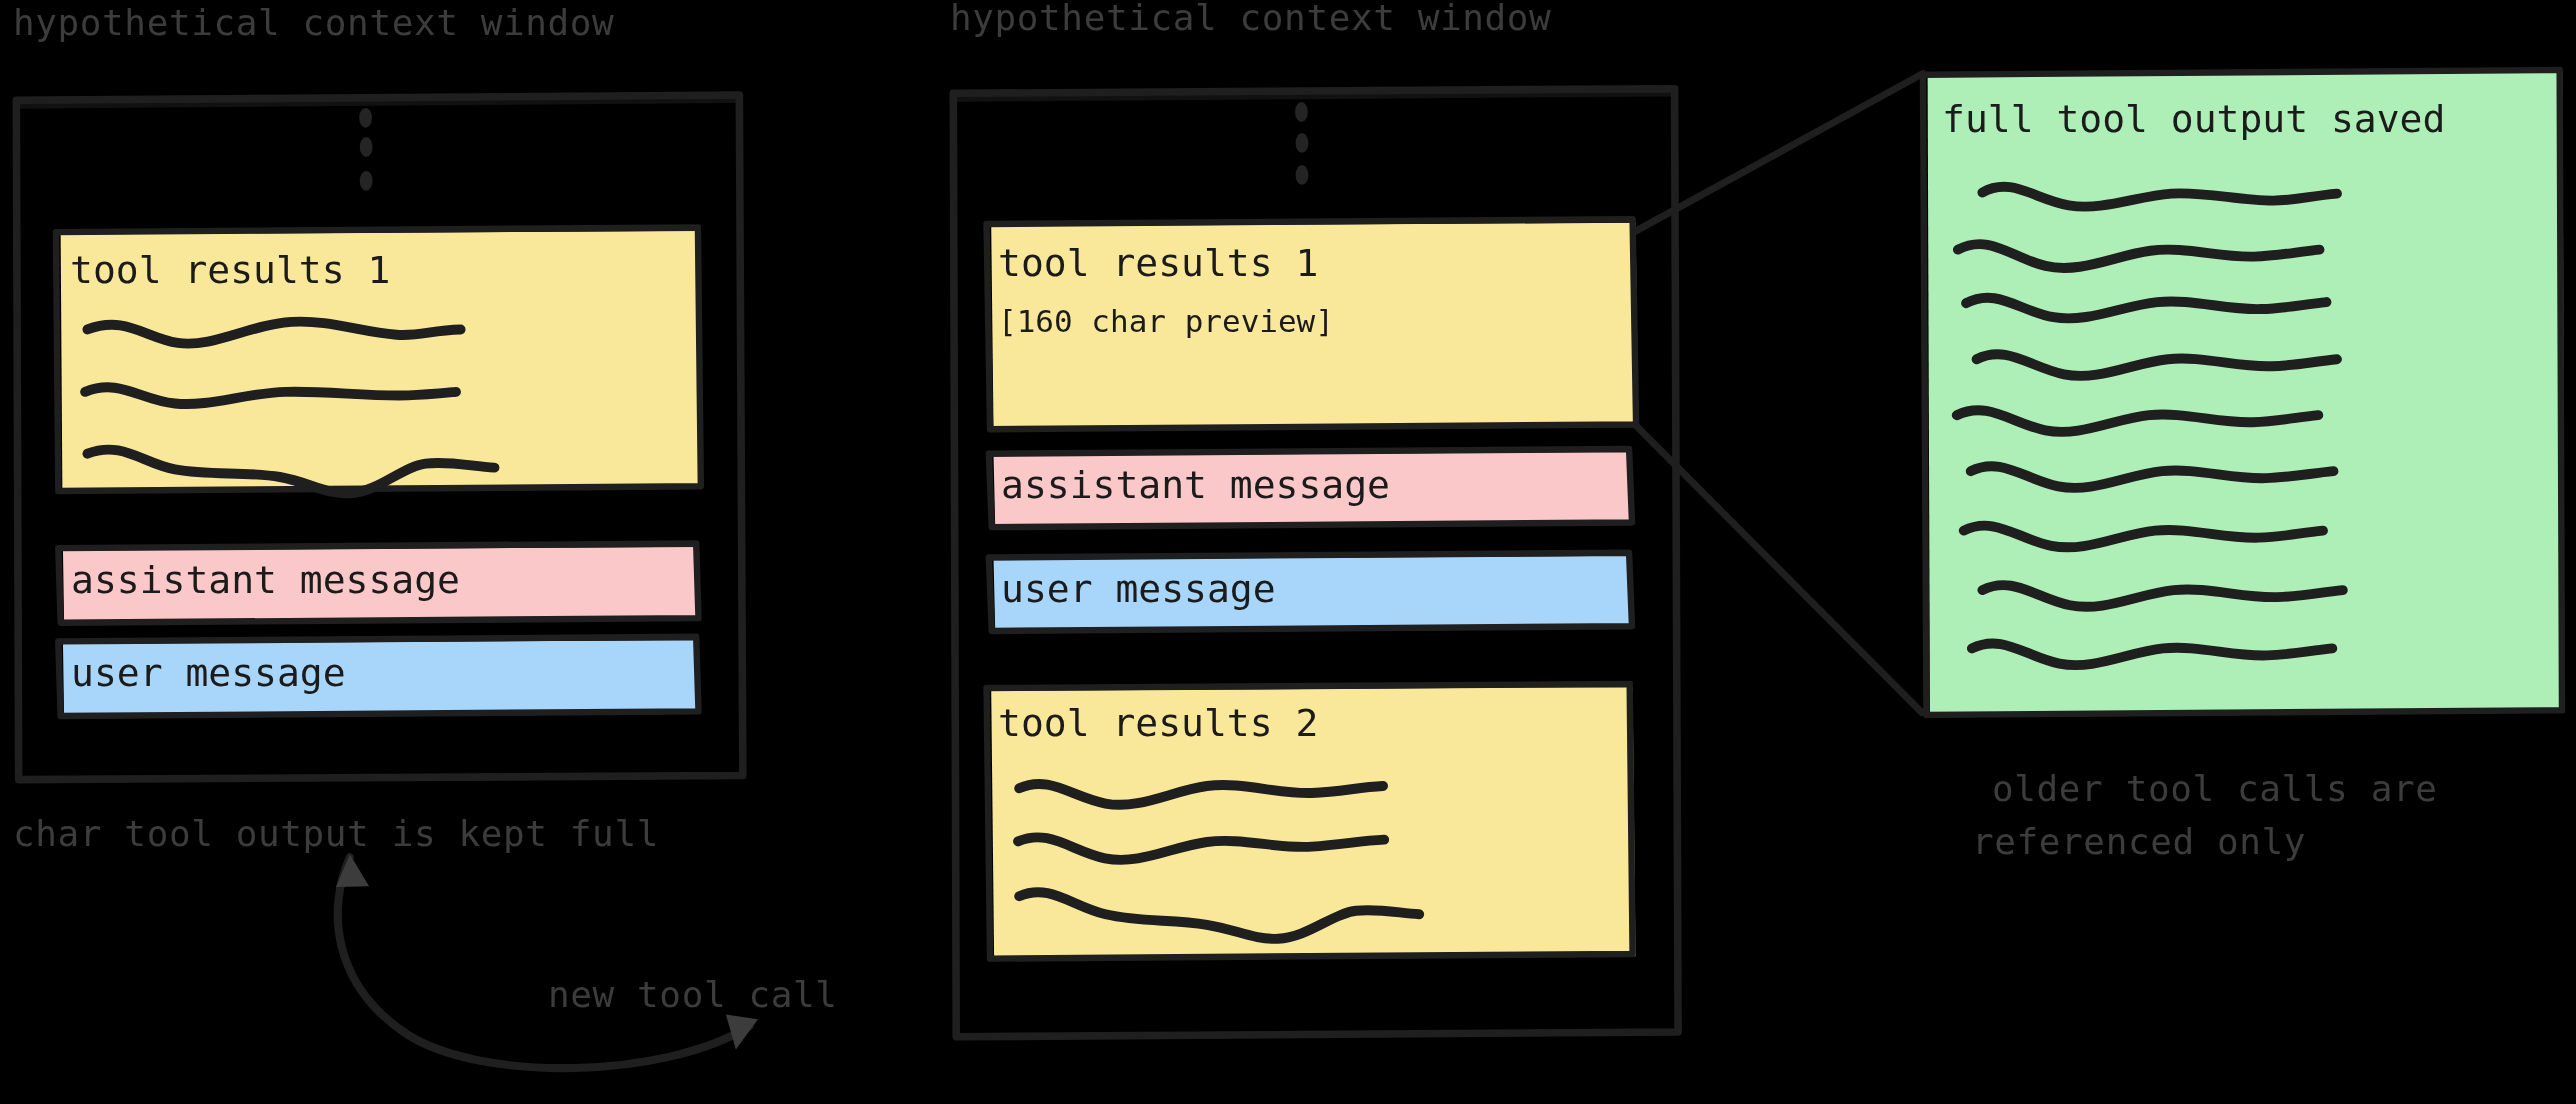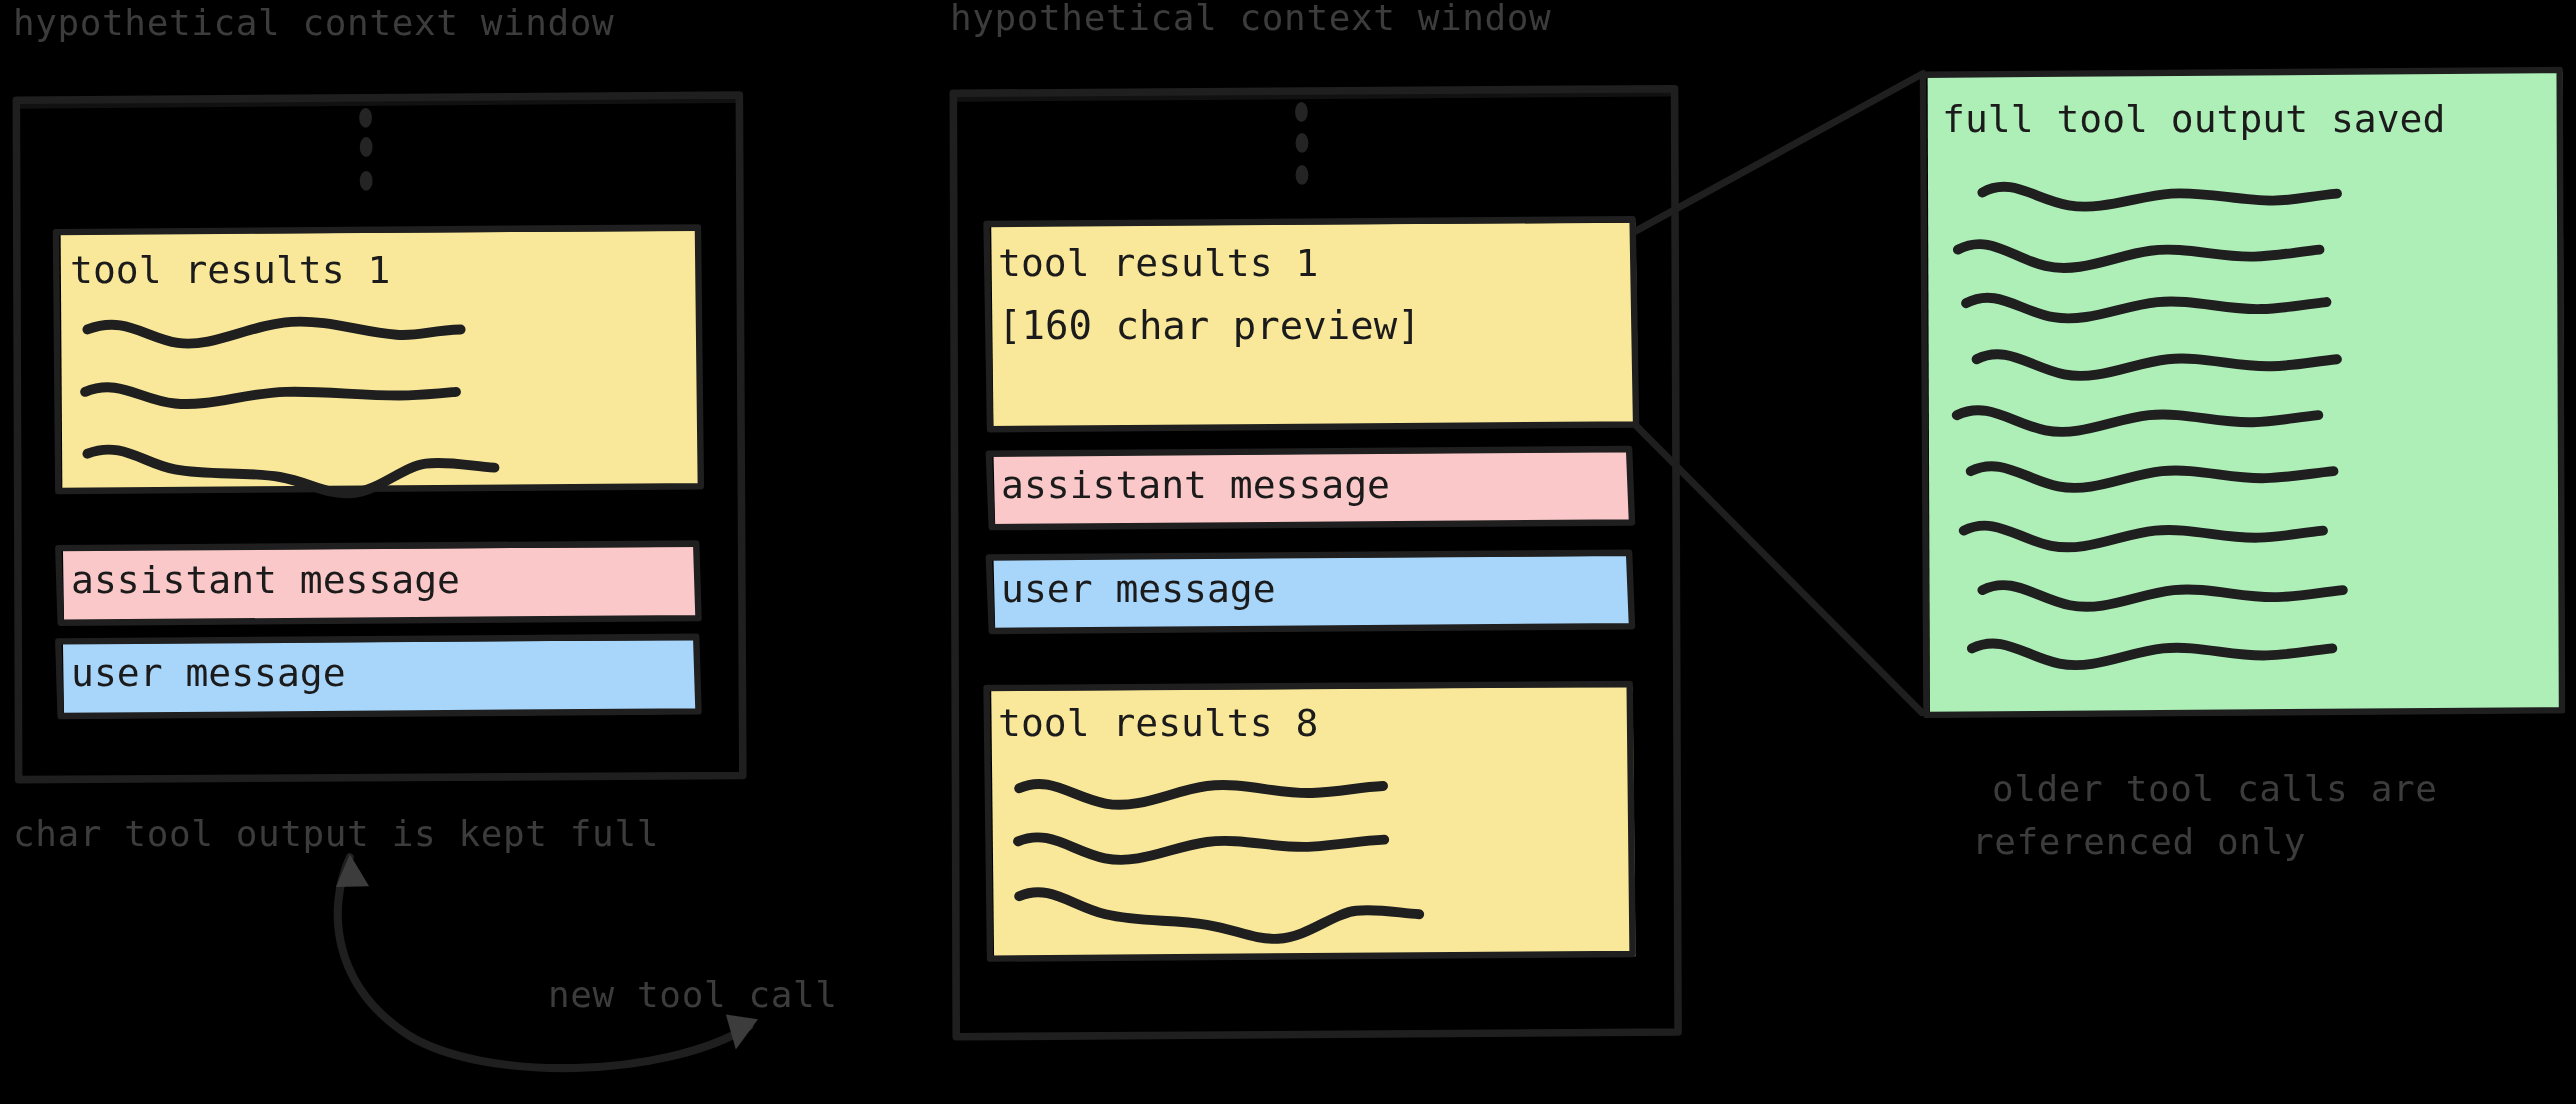--- a/index.html
+++ b/index.html
@@ -5,21 +5,21 @@
   html,body{margin:0;padding:0;background:#000;}
   body{
     width:2576px;height:1105px;overflow:hidden;position:relative;
     font-family:"DejaVu Sans Mono","Liberation Mono",monospace;
   }
   #stage{position:absolute;inset:0;width:2264px;height:1105px;text-decoration:underline;}
   svg.layer{position:absolute;left:0;top:0;width:2576px;height:1105px;}
   .txt{position:absolute;white-space:pre;line-height:1.0;}
   .caption{color:#3c3c3c;font-size:36px;letter-spacing:0.6px;}
   .boxlabel{color:#1b1b1b;font-size:38px;letter-spacing:0px;}
-  .boxlabel.sm{font-size:39px;}
+  .boxlabel.sm{font-size:31px;}
 </style>
 </head>
 <body>
 
 <div id="stage">
 
   <svg class="layer" viewBox="0 0 4418 1895" xmlns="http://www.w3.org/2000/svg">
     <defs>
       <style>
         .ink{fill:none;stroke:#1f1f1f;stroke-linecap:round;stroke-linejoin:round;}
@@ -139,21 +139,21 @@
 
   <div class="txt caption" style="left:950px;top:0px;">hypothetical context window</div>
 
   <div class="txt boxlabel" style="left:998px;top:244px;">tool results 1</div>
   <div class="txt boxlabel sm" style="left:998px;top:306px;">[160 char preview]</div>
 
   <div class="txt boxlabel" style="left:1001px;top:466px;">assistant message</div>
 
   <div class="txt boxlabel" style="left:1001px;top:570px;">user message</div>
 
-  <div class="txt boxlabel" style="left:998px;top:704px;">tool results 8</div>
+  <div class="txt boxlabel" style="left:998px;top:704px;">tool results 2</div>
 
   <div class="txt caption" style="left:548px;top:977px;">new tool call</div>
 
   <div class="txt boxlabel" style="left:1942px;top:100px;">full tool output saved</div>
 
   <div class="txt caption" style="left:1972px;top:771px;margin-left:20px;">older tool calls are</div>
   <div class="txt caption" style="left:1972px;top:824px;">referenced only</div>
 
 </div>
 

